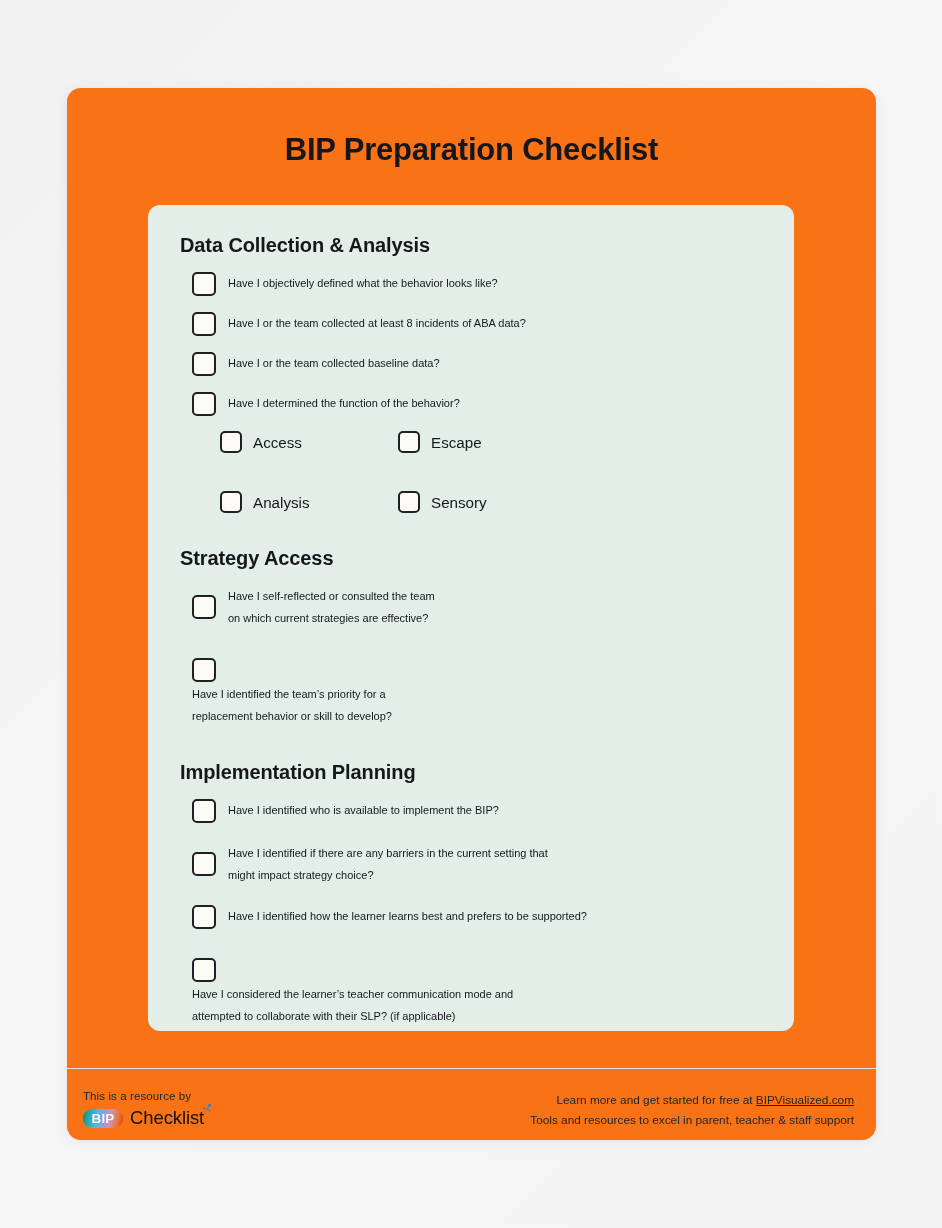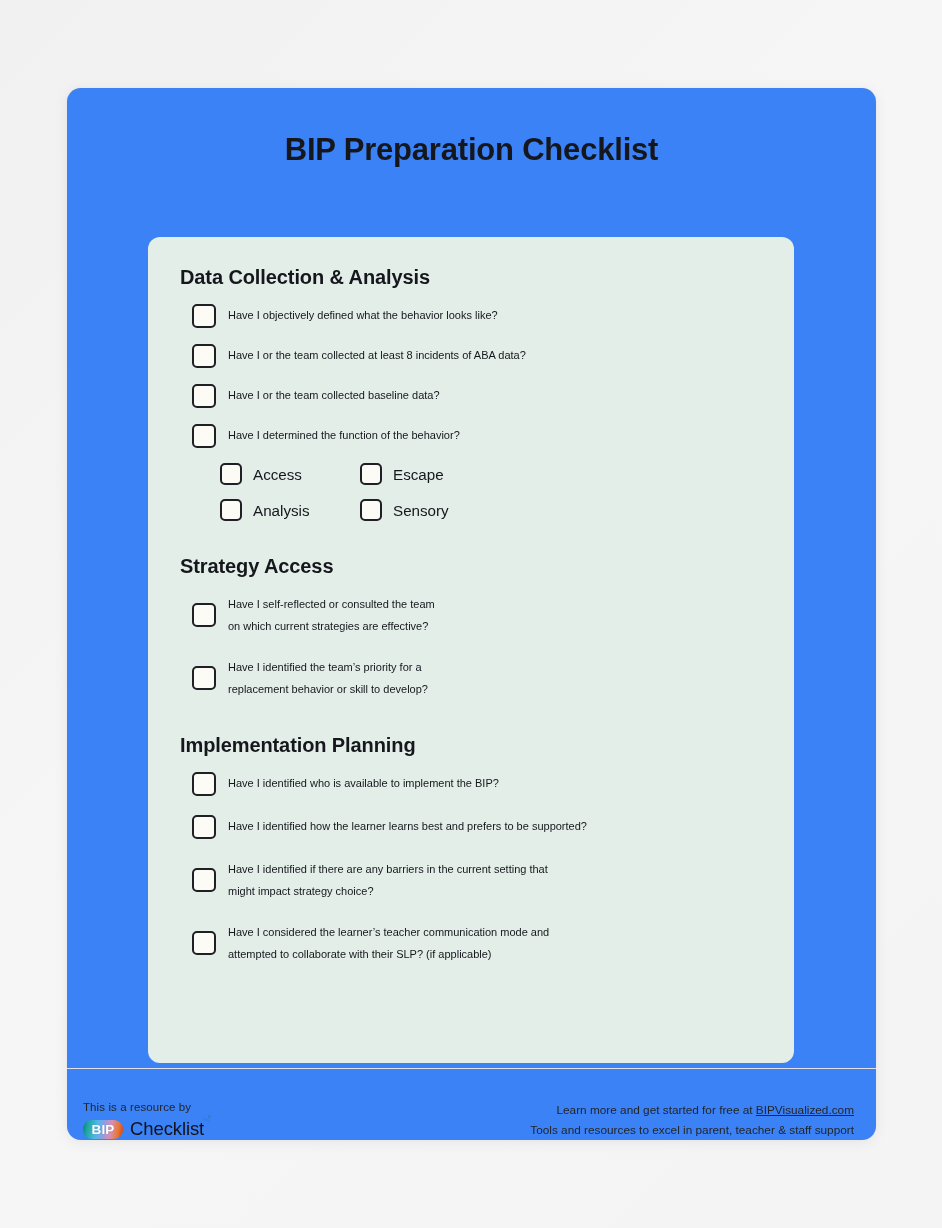--- a/index.html
+++ b/index.html
@@ -22,21 +22,21 @@
     height: 1228px;
     overflow: hidden;
   }
 
   .card {
     position: absolute;
     left: 67px;
     top: 88px;
     width: 809px;
     height: 1052px;
-    background: #3b82f6;
+    background: #f97316;
     border-radius: 14px;
     box-shadow: 0 2px 14px rgba(0,0,0,0.07), 0 0 1px rgba(0,0,0,0.10);
   }
 
   
   .doc-title {
     position: absolute;
     left: 0;
     top: 44px;
     width: 100%;
@@ -50,42 +50,41 @@
   
   .panel {
     position: absolute;
     left: 81px;
     top: 117px;
     width: 646px;
     height: 826px;
     background: #e4eee9;
     border-radius: 12px;
     padding: 29px 0 16px 0;
-    margin-top: 32px;
   }
 
   .section { padding: 0 22px 0 32px; }
   .section + .section { margin-top: 34px; }
 
   .section-title {
     font-size: 20px;
     font-weight: bold;
     color: #15171c;
     letter-spacing: -0.1px;
     margin-bottom: 14px;
   }
 
   
   .check-row {
     display: flex;
     align-items: flex-start;
     margin-bottom: 15px;
     padding-left: 12px;
   }
-  .check-row:last-child { margin-bottom: 0; }
+  .check-row:last-child { margin-bottom: 0; flex-direction: column; }
 
   .check-row.tall { margin-bottom: 18px; }
 
   .box {
     flex: 0 0 auto;
     width: 24px;
     height: 24px;
     border: 2px solid #1e2025;
     border-radius: 5px;
     background: #fcfbf6;
@@ -102,20 +101,21 @@
     white-space: pre-line;
   }
 
   
   .sub-grid {
     margin-top: 13px;
     padding-left: 40px;
     display: grid;
     grid-template-columns: 140px 140px;
     row-gap: 14px;
+    gap: 38px;
   }
   .sub-item { display: flex; align-items: center; }
   .sub-box {
     width: 22px;
     height: 22px;
     border: 2px solid #1e2025;
     border-radius: 5px;
     background: #fcfbf6;
     margin-right: 11px;
     flex: 0 0 auto;
@@ -126,21 +126,21 @@
   .footer {
     position: absolute;
     left: 0;
     bottom: 0;
     width: 100%;
     height: 72px;
     border-top: 1px solid #e2e2e2;
     padding: 10px 22px 0 16px;
     display: flex;
     justify-content: space-between;
-    align-items: flex-end;
+    align-items: center;
   }
 
   .footer-left { padding-left: 0px; }
   .resource-by {
     font-size: 11.5px;
     color: #22252a;
     margin-bottom: 5px;
     letter-spacing: 0.1px;
   }
 
@@ -264,28 +264,28 @@
         </div>
       </div>
 
       <div class="section">
         <div class="section-title">Implementation Planning</div>
 
         <div class="check-row tall">
           <div class="box"></div>
           <div class="label">Have I identified who is available to implement the BIP?</div>
         </div>
-        <div class="check-row tall">
-          <div class="box"></div>
-          <div class="label">Have I identified how the learner learns best and prefers to be supported?</div>
-        </div>
         <div class="check-row two-line tall">
           <div class="box"></div>
           <div class="label">Have I identified if there are any barriers in the current setting that
 might impact strategy choice?</div>
+        </div>
+        <div class="check-row tall">
+          <div class="box"></div>
+          <div class="label">Have I identified how the learner learns best and prefers to be supported?</div>
         </div>
         <div class="check-row two-line">
           <div class="box"></div>
           <div class="label">Have I considered the learner’s teacher communication mode and
 attempted to collaborate with their SLP? (if applicable)</div>
         </div>
       </div>
 
     </div>
 

